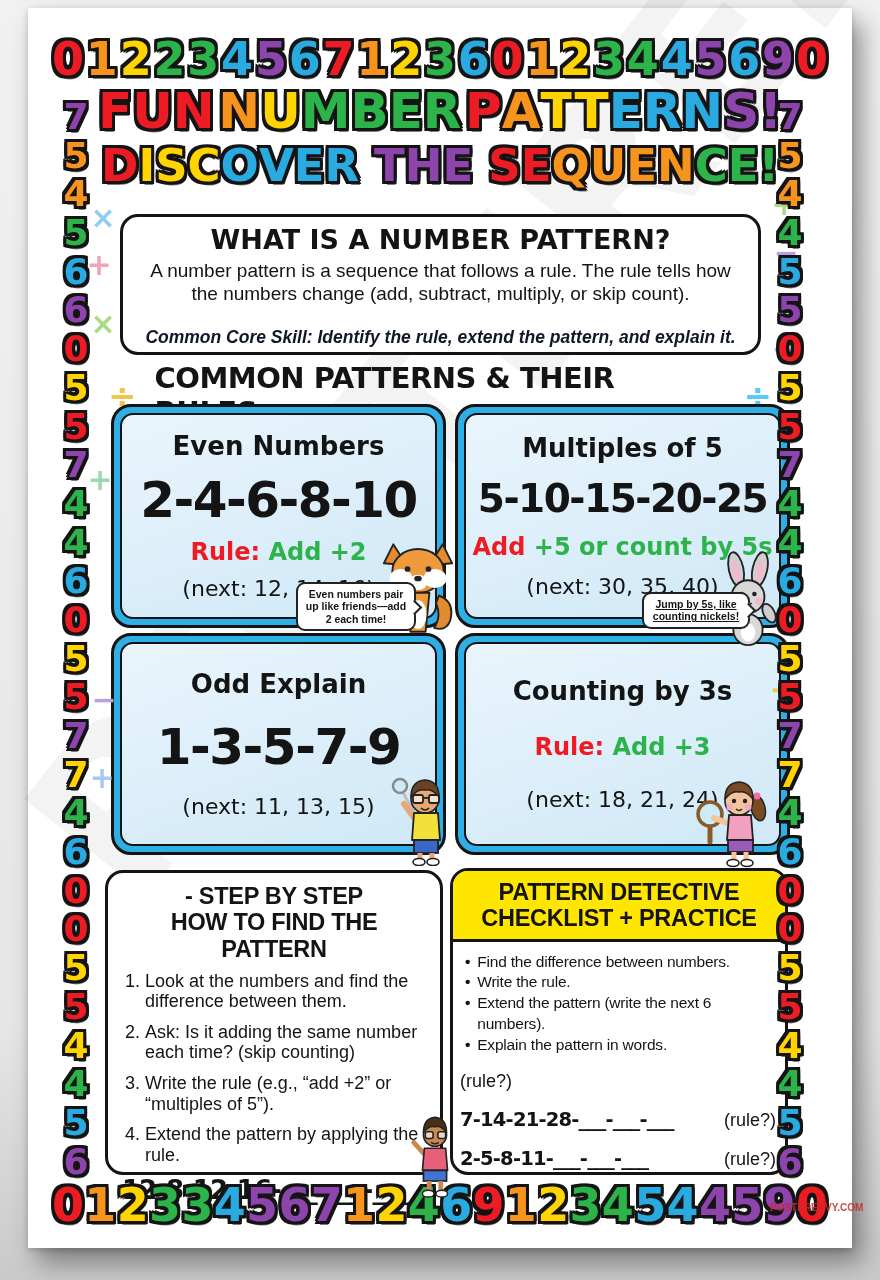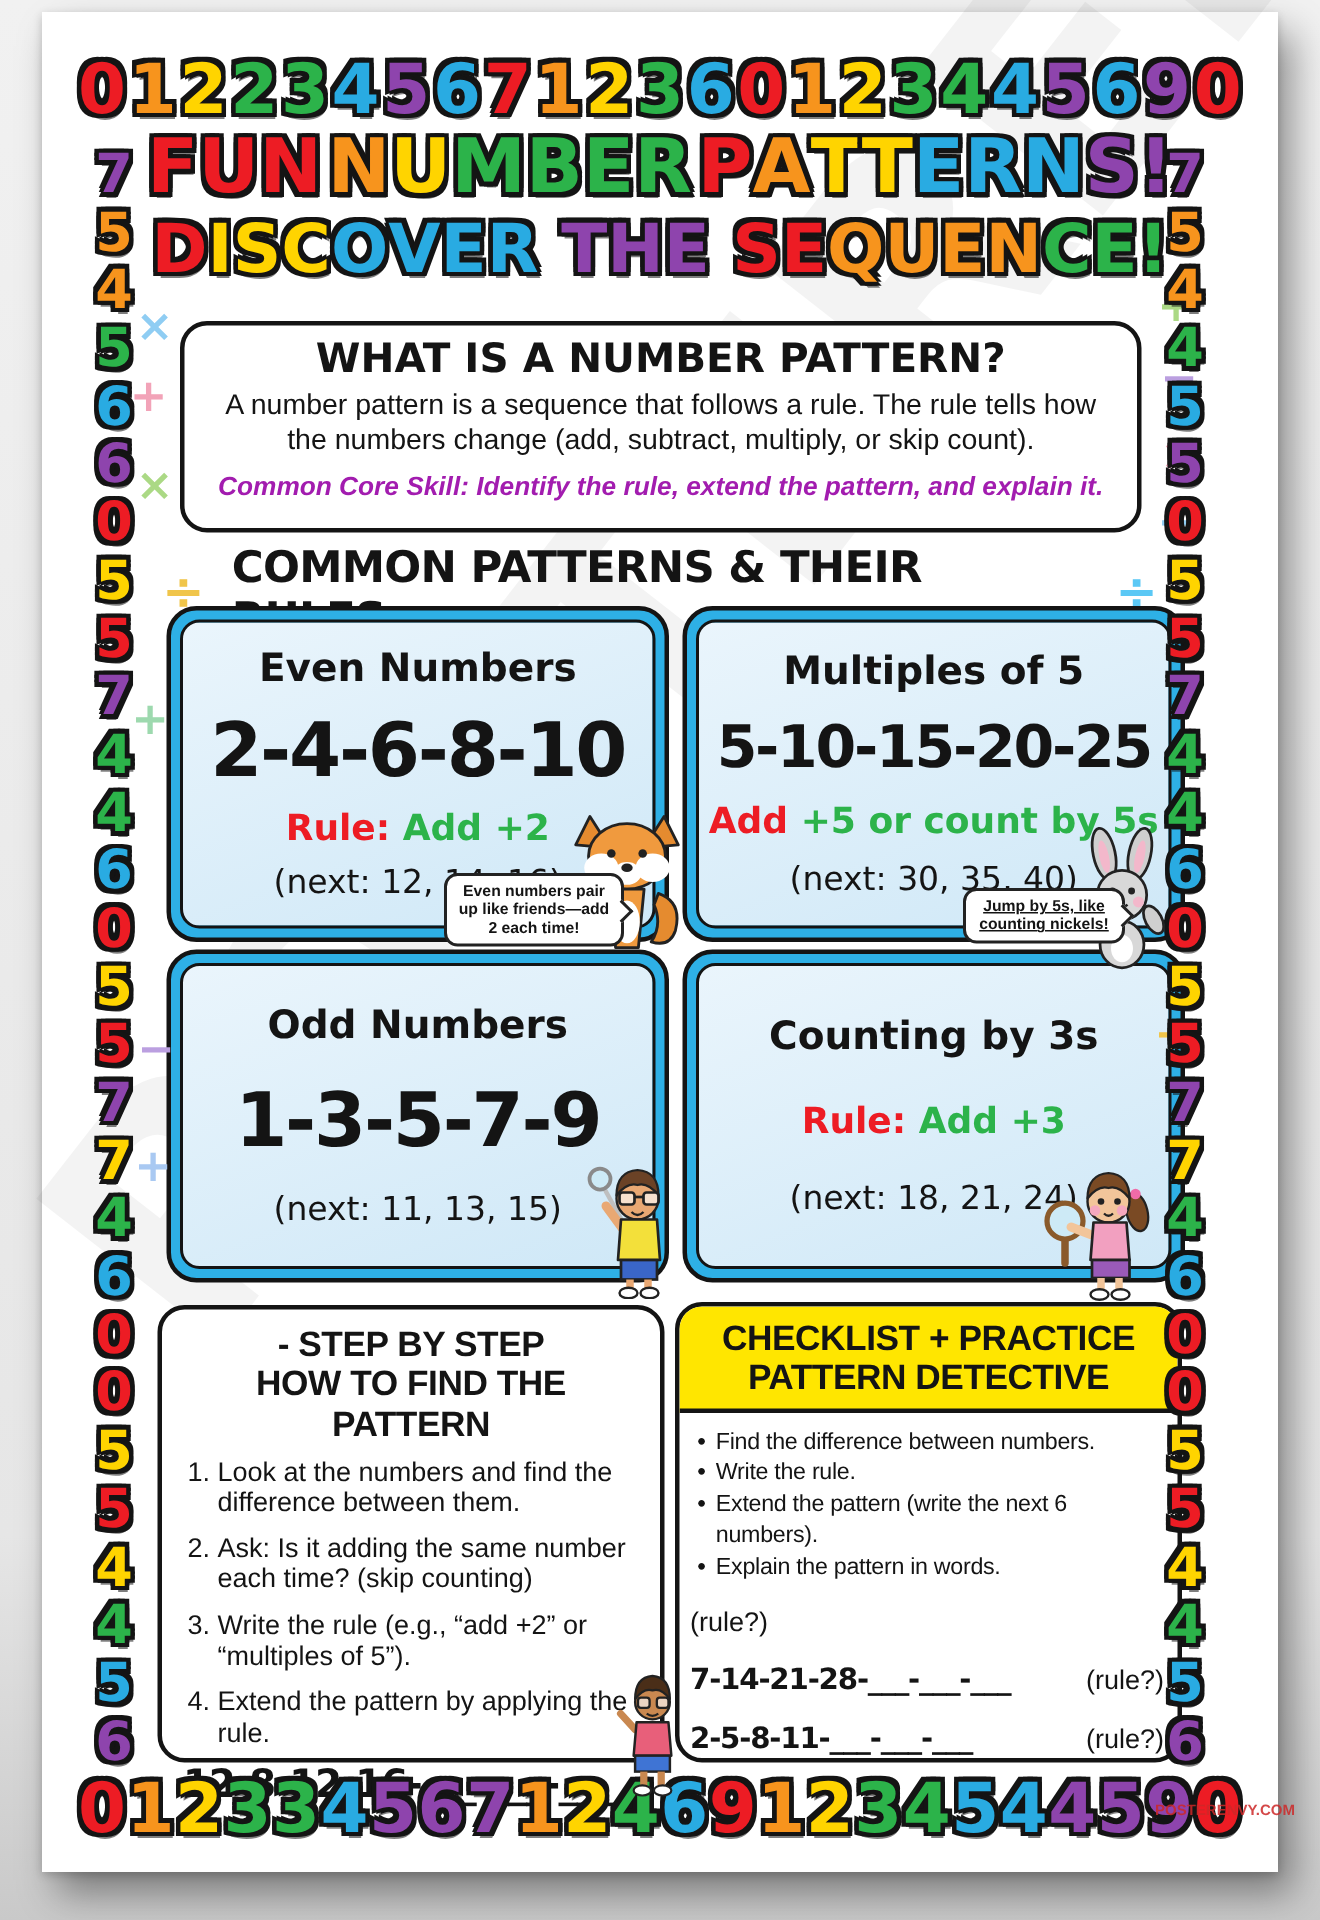--- a/index.html
+++ b/index.html
@@ -21,21 +21,21 @@
   .title-line{position:absolute;left:70px;width:684px;display:flex;justify-content:center;z-index:21;}
   #title-line1{top:78px;} #title-line2{top:135px;}
   .tletter{font-size:50px;line-height:1;}
   #title-line2 .tletter{font-size:45px;}
   .tspace{width:15px;}
   
   .what-box{position:absolute;left:92px;top:206px;width:641px;height:141px;border:3.5px solid #141414;border-radius:18px;
             background:#fff;z-index:10;text-align:center;padding:7px 12px;box-sizing:border-box;}
   .what-title{font:800 27px "DejaVu Sans",sans-serif;color:#141414;}
   .what-body{font:19px/1.22 "Liberation Sans",sans-serif;margin:4px auto 0;max-width:600px;color:#141414;}
-  .what-skill{font:italic 700 17.5px "Liberation Sans",sans-serif;margin-top:9px;color:#a21caf;}
+  .what-skill{font:italic 700 17.5px "Liberation Sans",sans-serif;margin-top:22px;color:#0f172a;}
   
   .section-heading{position:absolute;left:80px;top:353px;width:664px;display:flex;align-items:center;justify-content:center;gap:18px;z-index:10;}
   .heading-text{font:800 29px "DejaVu Sans",sans-serif;letter-spacing:-.5px;color:#141414;}
   .divsym{font:900 34px "DejaVu Sans",sans-serif;line-height:1;}
   
   .cards-grid{position:absolute;left:83px;top:396px;width:679px;display:grid;grid-template-columns:335px 335px;grid-template-rows:224px 222px;gap:5px 9px;z-index:10;}
   .card-shell{border:3px solid #141414;border-radius:20px;padding:6px;box-sizing:border-box;}
   .card-inner{height:100%;box-sizing:border-box;border:2px solid #141414;border-radius:13px;display:flex;flex-direction:column;
               align-items:center;justify-content:space-evenly;padding:6px 4px;}
   .card-title{font:800 26px "DejaVu Sans",sans-serif;color:#141414;}
@@ -270,21 +270,21 @@
         <div class="card-shell" style="background: rgb(46, 176, 230);">
           <div class="card-inner" style="background: linear-gradient(160deg, rgb(234, 245, 252), rgb(207, 232, 247));">
             <div class="card-title">Multiples of 5</div>
             <div class="card-seq" style="font-size: 39px;">5-10-15-20-25</div>
             <div class="card-rule"><span style="color: rgb(237, 28, 36);">Add</span><span style="color: rgb(44, 179, 74);"> +5 or count by 5s</span></div>
             <div class="card-next">(next: 30, 35, 40)</div>
           </div>
         </div>
         <div class="card-shell" style="background: rgb(46, 176, 230);">
           <div class="card-inner" style="background: linear-gradient(160deg, rgb(234, 245, 252), rgb(207, 232, 247));">
-            <div class="card-title">Odd Numbers</div>
+            <div class="card-title">Odd Explain</div>
             <div class="card-seq" style="font-size: 50px;">1-3-5-7-9</div>
             <div class="card-next">(next: 11, 13, 15)</div>
           </div>
         </div>
         <div class="card-shell" style="background: rgb(46, 176, 230);">
           <div class="card-inner" style="background: linear-gradient(160deg, rgb(234, 245, 252), rgb(207, 232, 247));">
             <div class="card-title">Counting by 3s</div>
             <div class="card-rule"><span style="color: rgb(237, 28, 36);">Rule:</span><span style="color: rgb(44, 179, 74);"> Add +3</span></div>
             <div class="card-next">(next: 18, 21, 24)</div>
           </div>
@@ -399,22 +399,22 @@
           <div class="step">
             <span class="step-num">4.</span>
             <span class="step-text">Extend the pattern by applying the rule.</span>
           </div>
         </div>
       <div class="how-practice">12-8-12-16-___-___-___</div>
     </div>
 
     <div class="detective-box">
       <div class="detective-header" id="detective-header" style="background: rgb(255, 230, 0);">
+        <div class="box-title">PATTERN DETECTIVE</div>
         <div class="box-title">CHECKLIST + PRACTICE</div>
-        <div class="box-title">PATTERN DETECTIVE</div>
       </div>
       <div id="bullets">
           <div class="bullet">
             <span class="bdot">•</span>
             <span class="btext">Find the difference between numbers.</span>
           </div>
           <div class="bullet">
             <span class="bdot">•</span>
             <span class="btext">Write the rule.</span>
           </div>

